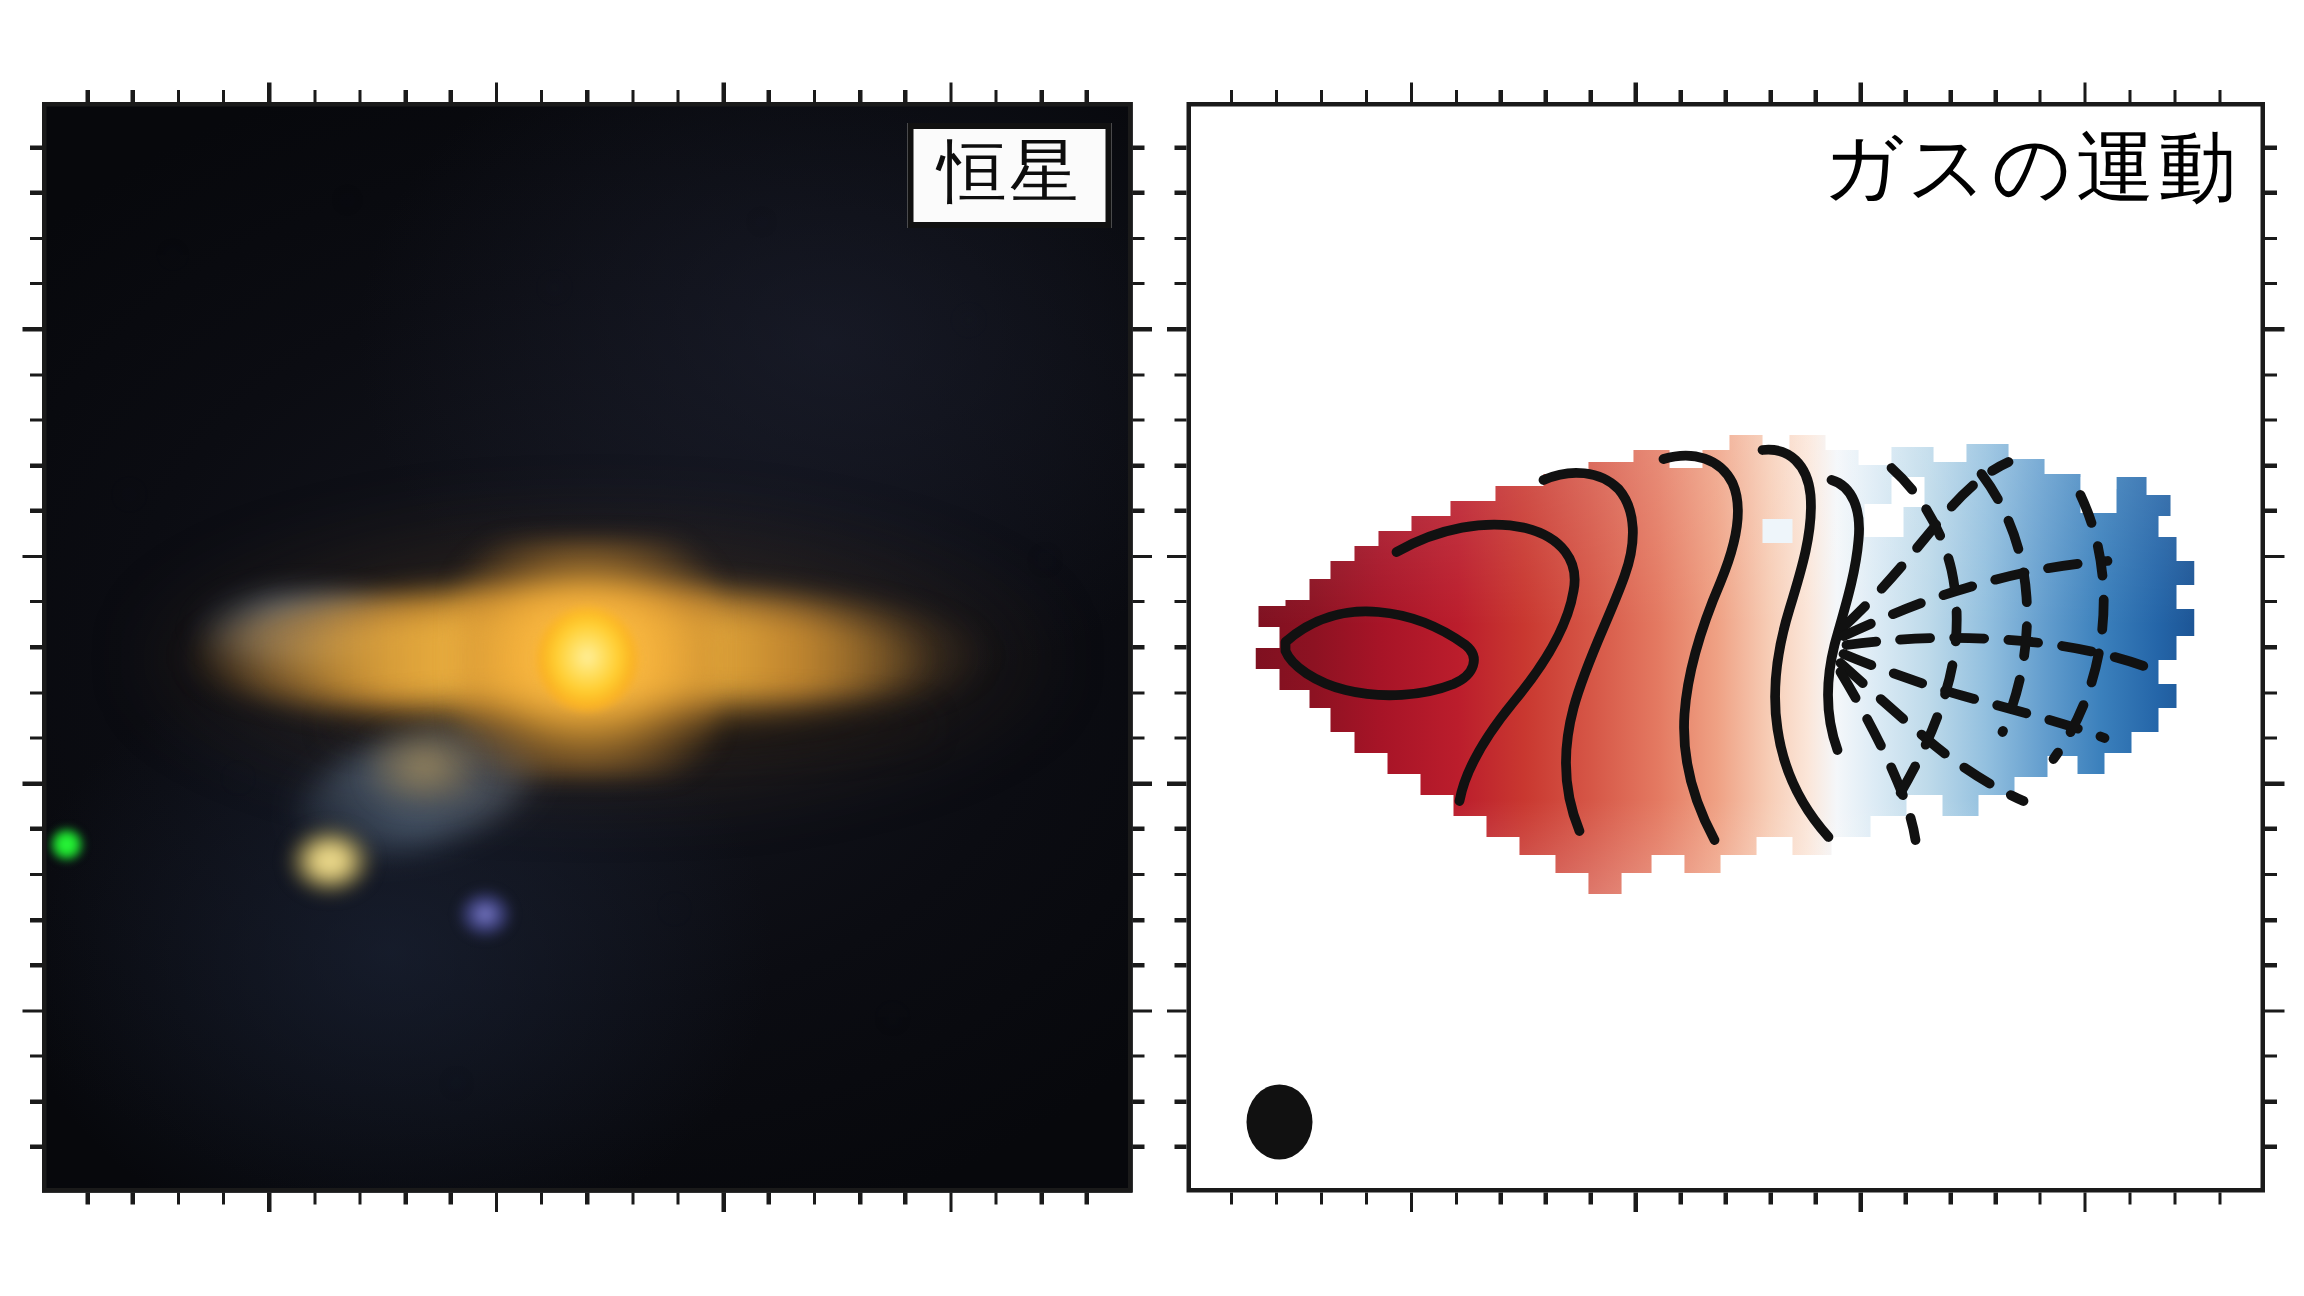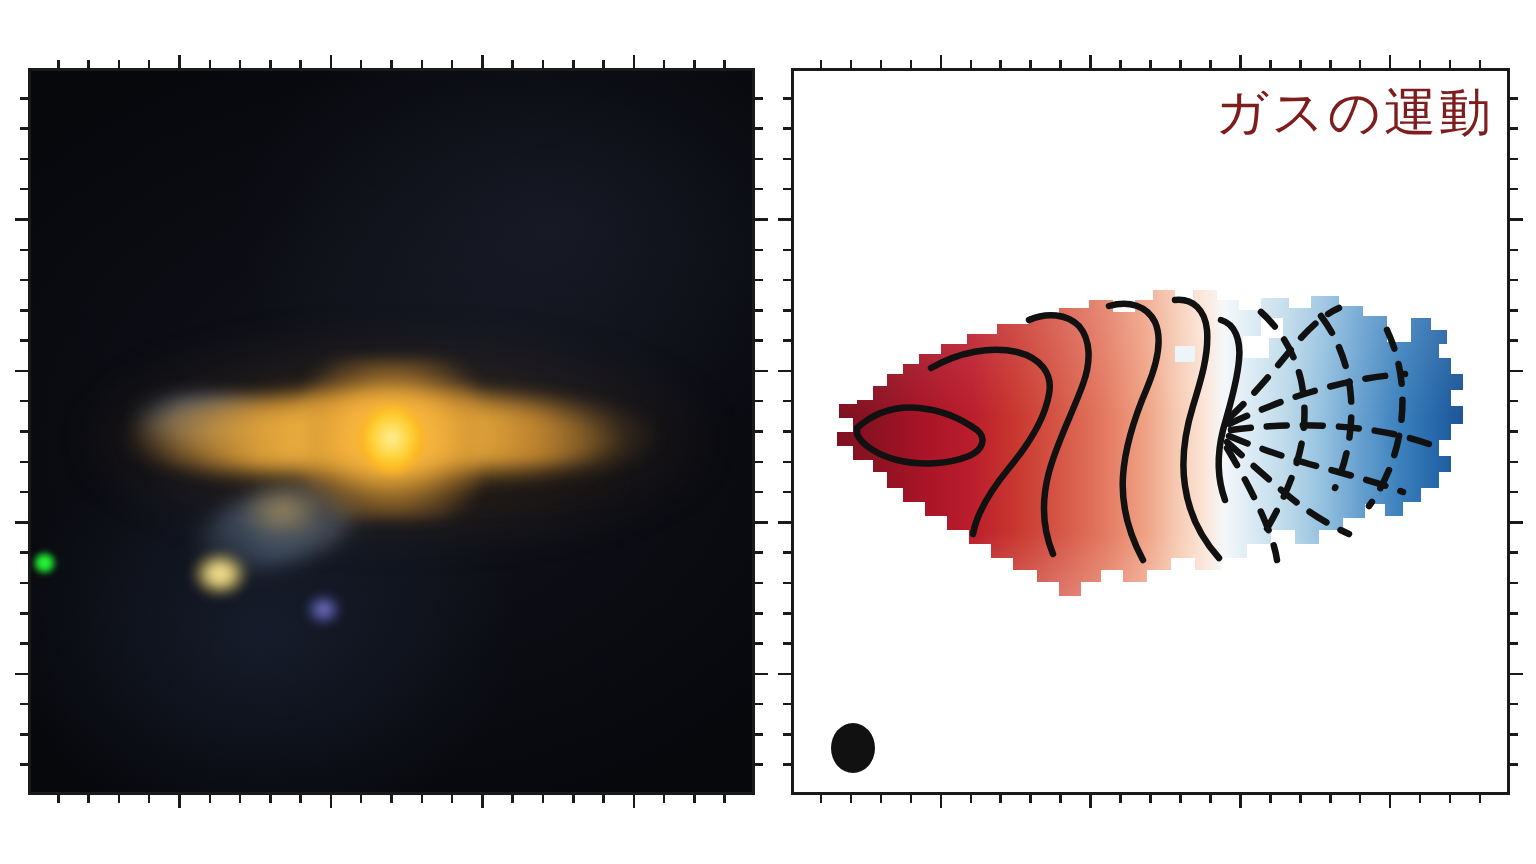--- a/index.html
+++ b/index.html
@@ -117,21 +117,21 @@
     padding:4px 16px 10px 16px;
     font-size:46px;line-height:1.05;color:#0d0d0d;letter-spacing:2px;
     font-family:"DejaVu Sans","Liberation Sans",sans-serif;
     z-index:5;
   }
 
   
   #kinematics-panel{left:791px;top:68px;width:719px;height:727px;background:#ffffff;}
   #kinematics-label{
     position:absolute;right:16px;top:18px;
-    font-size:52px;line-height:1;color:#7f1d1d;letter-spacing:3px;
+    font-size:52px;line-height:1;color:#000000;letter-spacing:3px;
     font-family:"DejaVu Sans","Liberation Sans",sans-serif;
     z-index:5;
   }
   #velocity-map{position:absolute;left:0;top:0;width:100%;height:100%;}
   #beam-ellipse{
     position:absolute;left:40px;bottom:22px;width:44px;height:50px;
     background:#111111;border-radius:50%;
   }
 
   
@@ -155,20 +155,21 @@
       <div class="dust"></div>
       <div class="stream-lower"></div>
       <div class="knot-lower"></div>
       <div class="bulge"></div>
       <div class="core"></div>
       <div class="obj" id="green-source"></div>
       <div class="obj" id="yellow-companion"></div>
       <div class="obj" id="blue-source"></div>
     </div>
 
+    <div id="stellar-label">恒星</div>
 
     <div class="panel-frame"></div>
     <div class="ticks" id="stellar-ticks" style="left: 0px; top: 0px; width: 727px; height: 727px;">
         <div class="tick h" style="left: 29.0417px; top: -8px; height: 8px; background: rgb(26, 26, 26);"></div>
         <div class="tick h" style="left: 29.0417px; top: 727px; height: 8px; background: rgb(26, 26, 26);"></div>
         <div class="tick v" style="top: 29.0417px; left: -8px; width: 8px; background: rgb(26, 26, 26);"></div>
         <div class="tick v" style="top: 29.0417px; left: 727px; width: 8px; background: rgb(26, 26, 26);"></div>
         <div class="tick h" style="left: 59.3333px; top: -8px; height: 8px; background: rgb(26, 26, 26);"></div>
         <div class="tick h" style="left: 59.3333px; top: 727px; height: 8px; background: rgb(26, 26, 26);"></div>
         <div class="tick v" style="top: 59.3333px; left: -8px; width: 8px; background: rgb(26, 26, 26);"></div>

